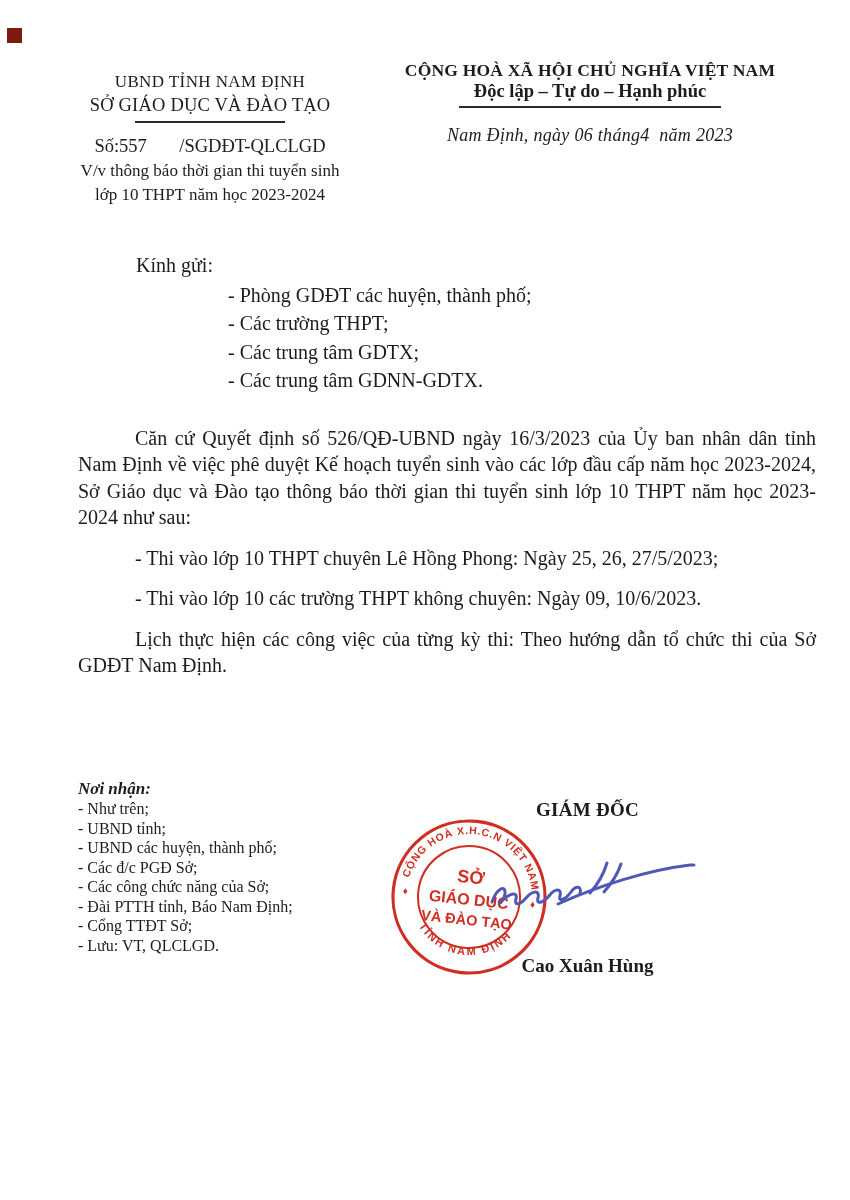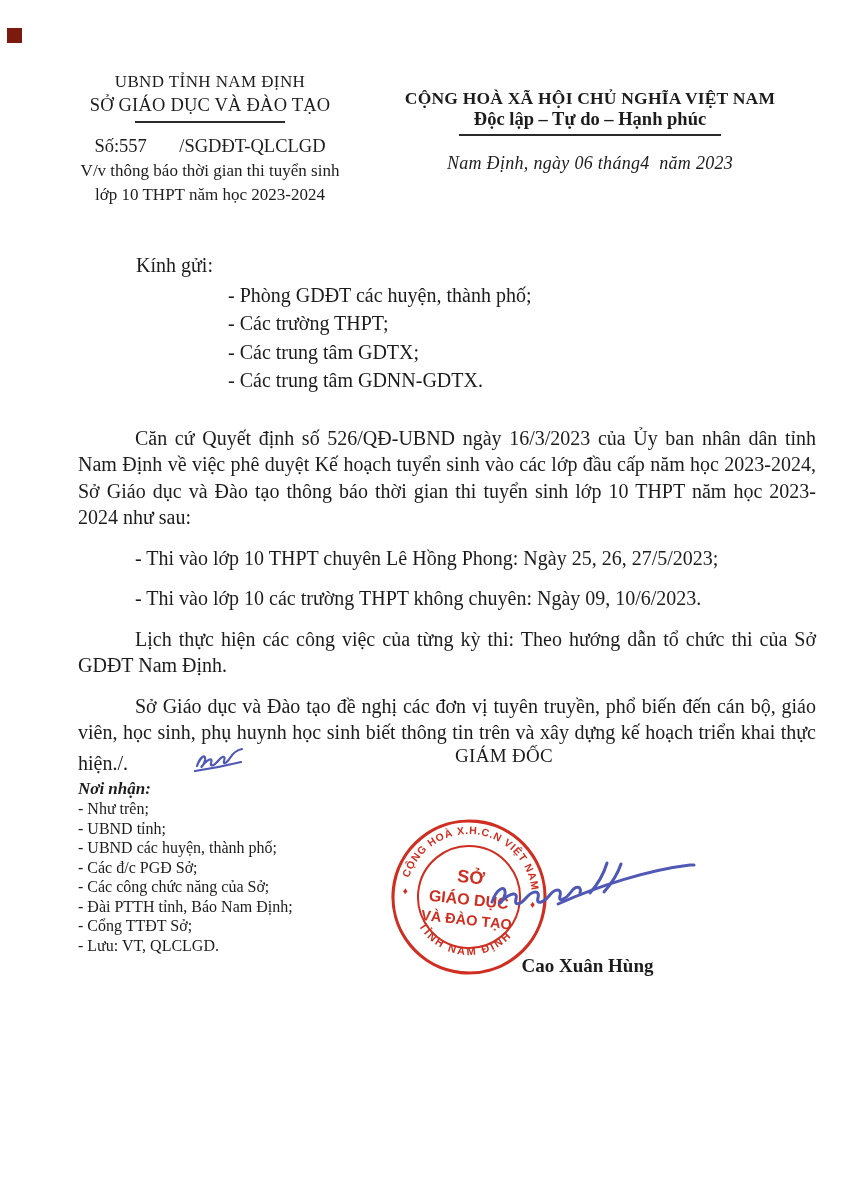--- a/index.html
+++ b/index.html
@@ -18,21 +18,21 @@
   
   .hdr-left{
     position:absolute;left:55px;top:72px;width:310px;text-align:center;
   }
   .org-parent{font-size:17px;letter-spacing:.4px;}
   .org-name{font-size:18.5px;font-weight:normal;letter-spacing:.2px;margin-top:3px;}
   .hdr-left .rule{width:150px;border-bottom:2px solid #2a2a2a;margin:5px auto 0;}
   .doc-number{font-size:18.5px;margin-top:13px;}
   .subject{font-size:17px;line-height:21px;margin-top:3px;}
   .hdr-right{
-    position:absolute;left:375px;top:88px;width:430px;text-align:center;
+    position:absolute;left:375px;top:60px;width:430px;text-align:center;
   }
   .nat-title{font-size:17.5px;font-weight:bold;letter-spacing:.2px;}
   .nat-motto{font-size:18.5px;font-weight:bold;}
   .hdr-right .rule{width:262px;border-bottom:2px solid #2a2a2a;margin:4px auto 0;}
   .date-line{font-size:18px;font-style:italic;margin-top:17px;letter-spacing:.3px;}
   
   .body-text{
     position:absolute;left:78px;top:252px;width:738px;
     font-size:20px;line-height:26.5px;
   }
@@ -41,22 +41,22 @@
   .recipients div{line-height:28.5px;}
   .para{margin-top:14px;text-indent:57px;text-align:justify;}
   .para.first{margin-top:30px;}
   .sched{margin-top:14px;margin-left:57px;}
   .inline-sig{display:inline-block;vertical-align:-6px;margin-left:8px;}
   
   .noi-nhan{position:absolute;left:78px;top:779px;width:340px;}
   .noi-nhan-label{font-size:17px;font-weight:bold;font-style:italic;}
   .noi-nhan-items div{font-size:16px;line-height:19.5px;}
   .signer-title{
-    position:absolute;left:455px;top:745px;width:265px;
-    font-size:19px;font-weight:normal;letter-spacing:.3px;
+    position:absolute;left:455px;top:799px;width:265px;text-align:center;
+    font-size:19px;font-weight:bold;letter-spacing:.3px;
   }
   .signer-name{
     position:absolute;left:455px;top:955px;width:265px;text-align:center;
     font-size:19px;font-weight:bold;
   }
   .stamp{position:absolute;left:388px;top:816px;width:162px;height:162px;}
   .stamp svg{transform:rotate(6deg);}
   .stamp .ring{fill:none;stroke:var(--stamp-color,#cf2e21);}
   .stamp text{fill:var(--stamp-color,#cf2e21);font-family:"Liberation Sans","DejaVu Sans",sans-serif;font-weight:bold;}
   .signature{position:absolute;left:478px;top:852px;width:222px;height:62px;}
@@ -91,26 +91,20 @@
     <div class="recipients">
       <div>- Phòng GDĐT các huyện, thành phố;</div>
       <div>- Các trường THPT;</div>
       <div>- Các trung tâm GDTX;</div>
       <div>- Các trung tâm GDNN-GDTX.</div>
     </div>
     <div class="para first">Căn cứ Quyết định số 526/QĐ-UBND ngày 16/3/2023 của Ủy ban nhân dân tỉnh Nam Định về việc phê duyệt Kế hoạch tuyển sinh vào các lớp đầu cấp năm học 2023-2024, Sở Giáo dục và Đào tạo thông báo thời gian thi tuyển sinh lớp 10 THPT năm học 2023-2024 như sau:</div>
     <div class="sched">- Thi vào lớp 10 THPT chuyên Lê Hồng Phong: Ngày 25, 26, 27/5/2023;</div>
     <div class="sched">- Thi vào lớp 10 các trường THPT không chuyên: Ngày 09, 10/6/2023.</div>
     <div class="para">Lịch thực hiện các công việc của từng kỳ thi: Theo hướng dẫn tổ chức thi của Sở GDĐT Nam Định.</div>
-    <div class="para">
-      <span>Sở Giáo dục và Đào tạo đề nghị các đơn vị tuyên truyền, phổ biến đến cán bộ, giáo viên, học sinh, phụ huynh học sinh biết thông tin trên và xây dựng kế hoạch triển khai thực hiện./.</span><span class="inline-sig"><svg width="56" height="30" viewBox="0 0 56 30">
-            <path class="sig-stroke thin" d="M4,20 c3,-9 9,-13 8,-6 c-1,6 -6,9 -2,5 c5,-6 10,-8 8,-2 c-1,4 3,3 7,-2 c4,-5 8,-6 6,0 c-1,4 3,2 6,-3 c3,-5 7,-8 12,-9"></path>
-            <path class="sig-stroke thin" d="M2,25 c14,-2 30,-5 46,-9"></path>
-          </svg></span>
-    </div>
   </div>
 
   <div class="noi-nhan">
     <div class="noi-nhan-label">Nơi nhận:</div>
     <div class="noi-nhan-items">
       <div>- Như trên;</div>
       <div>- UBND tỉnh;</div>
       <div>- UBND các huyện, thành phố;</div>
       <div>- Các đ/c PGĐ Sở;</div>
       <div>- Các công chức năng của Sở;</div>

